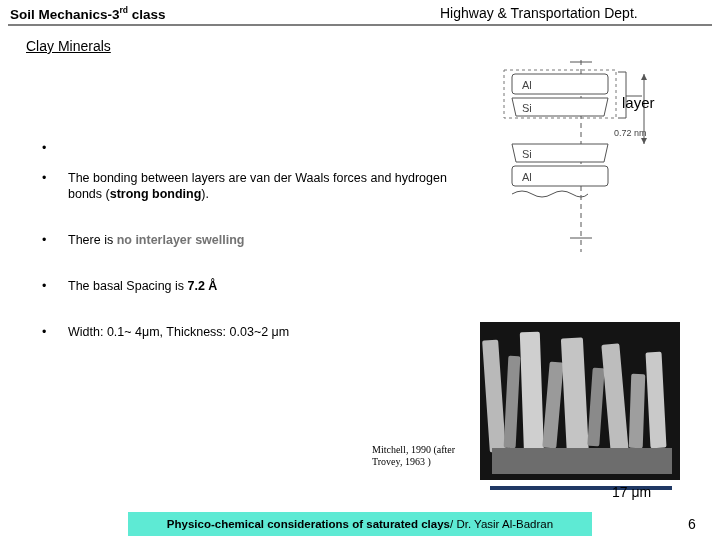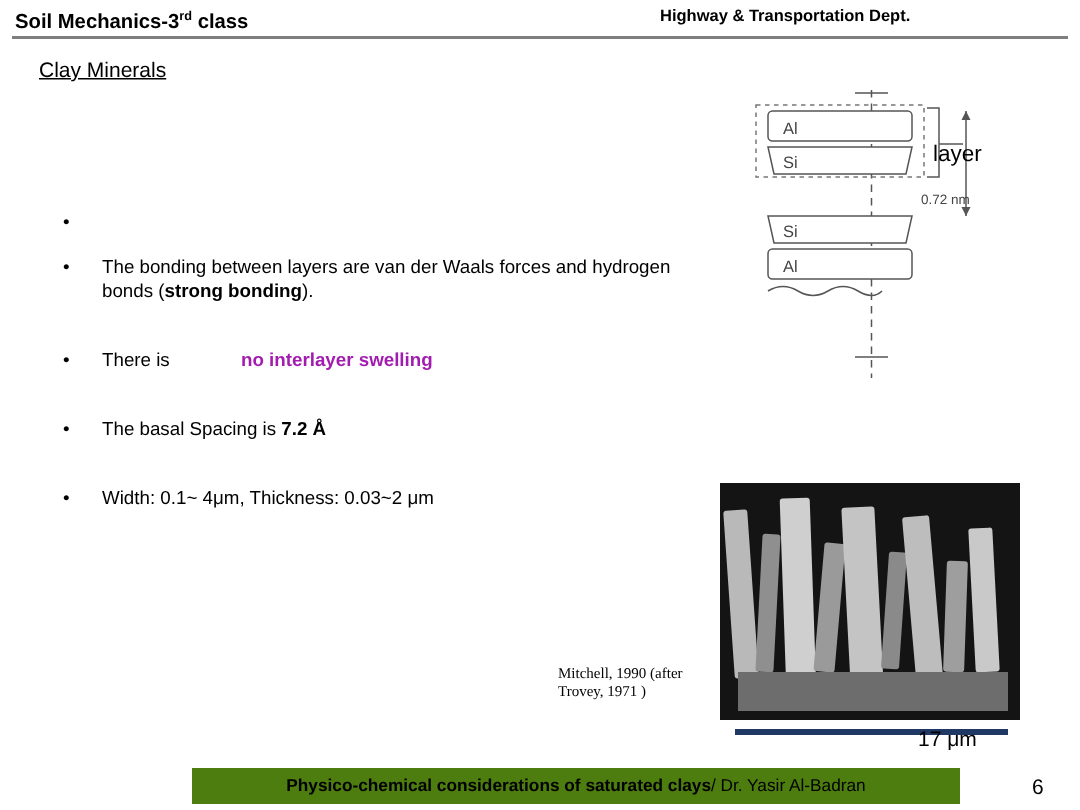--- a/index.html
+++ b/index.html
@@ -31,22 +31,22 @@
     white-space: nowrap;
   }
   .header-left sup {
     font-size: 8.5px;
     vertical-align: super;
   }
   .header-right {
     position: absolute;
     left: 440px;
     top: 5px;
-    font-size: 11px;
-    font-weight: bold;
+    font-size: 14px;
+    font-weight: normal;
     white-space: nowrap;
   }
   .header-rule {
     position: absolute;
     left: 8px;
     top: 24px;
     width: 704px;
     height: 2px;
     background: #7f7f7f;
   }
@@ -95,23 +95,22 @@
   .b3 { margin-top: 30px; }
   .b4 { margin-top: 30px; }
   .b5 { margin-top: 30px; }
   sub {
     font-size: 9px;
     vertical-align: baseline;
     position: relative;
     top: 3px;
   }
   .red {
-    color: #a21caf;
+    color: #737373;
     font-weight: bold;
-    margin-left: 44px;
   }
   .bold { font-weight: bold; }
   
   .diagram {
     position: absolute;
     left: 492px;
     top: 58px;
     width: 178px;
     height: 196px;
     background: #ffffff;
@@ -165,23 +164,23 @@
     font-family: "Liberation Serif", serif;
     font-size: 10px;
     line-height: 12px;
     color: #000000;
   }
   
   .footer-box {
     position: absolute;
     left: 128px;
     top: 512px;
-    width: 512px;
+    width: 464px;
     height: 24px;
-    background: #4d7c0f;
+    background: #5eead4;
     display: flex;
     align-items: center;
     justify-content: center;
   }
   .footer-text {
     font-size: 11.5px;
     white-space: nowrap;
   }
   .footer-text .strong { font-weight: bold; }
   .page-num {
@@ -280,21 +279,21 @@
     <div class="grain" style="left:126px;top:22px;  width:18px; height:108px; transform:rotate(-5deg); background:#bdbdbd;"></div>
     <div class="grain" style="left:150px;top:52px;  width:14px; height:74px;  transform:rotate(2deg); background:#9e9e9e;"></div>
     <div class="grain" style="left:168px;top:30px;  width:16px; height:96px;  transform:rotate(-3deg); background:#c9c9c9;"></div>
     <div class="grain" style="left:12px; top:126px; width:180px;height:26px;  background:#6d6d6d; border-radius:0;"></div>
   </div>
   <div class="scale-bar"></div>
   <div class="scale-text">17 μm</div>
 
   <div class="citation">
     <div>Mitchell, 1990 (after</div>
-    <div>Trovey, 1971 )</div>
+    <div>Trovey, 1963 )</div>
   </div>
 
   <div class="footer-box">
     <div class="footer-text"><span class="strong">Physico-chemical considerations of saturated clays</span><span>/  Dr. Yasir Al-Badran</span></div>
   </div>
   <div class="page-num">6</div>
 
 </div>
 
 </body></html>

